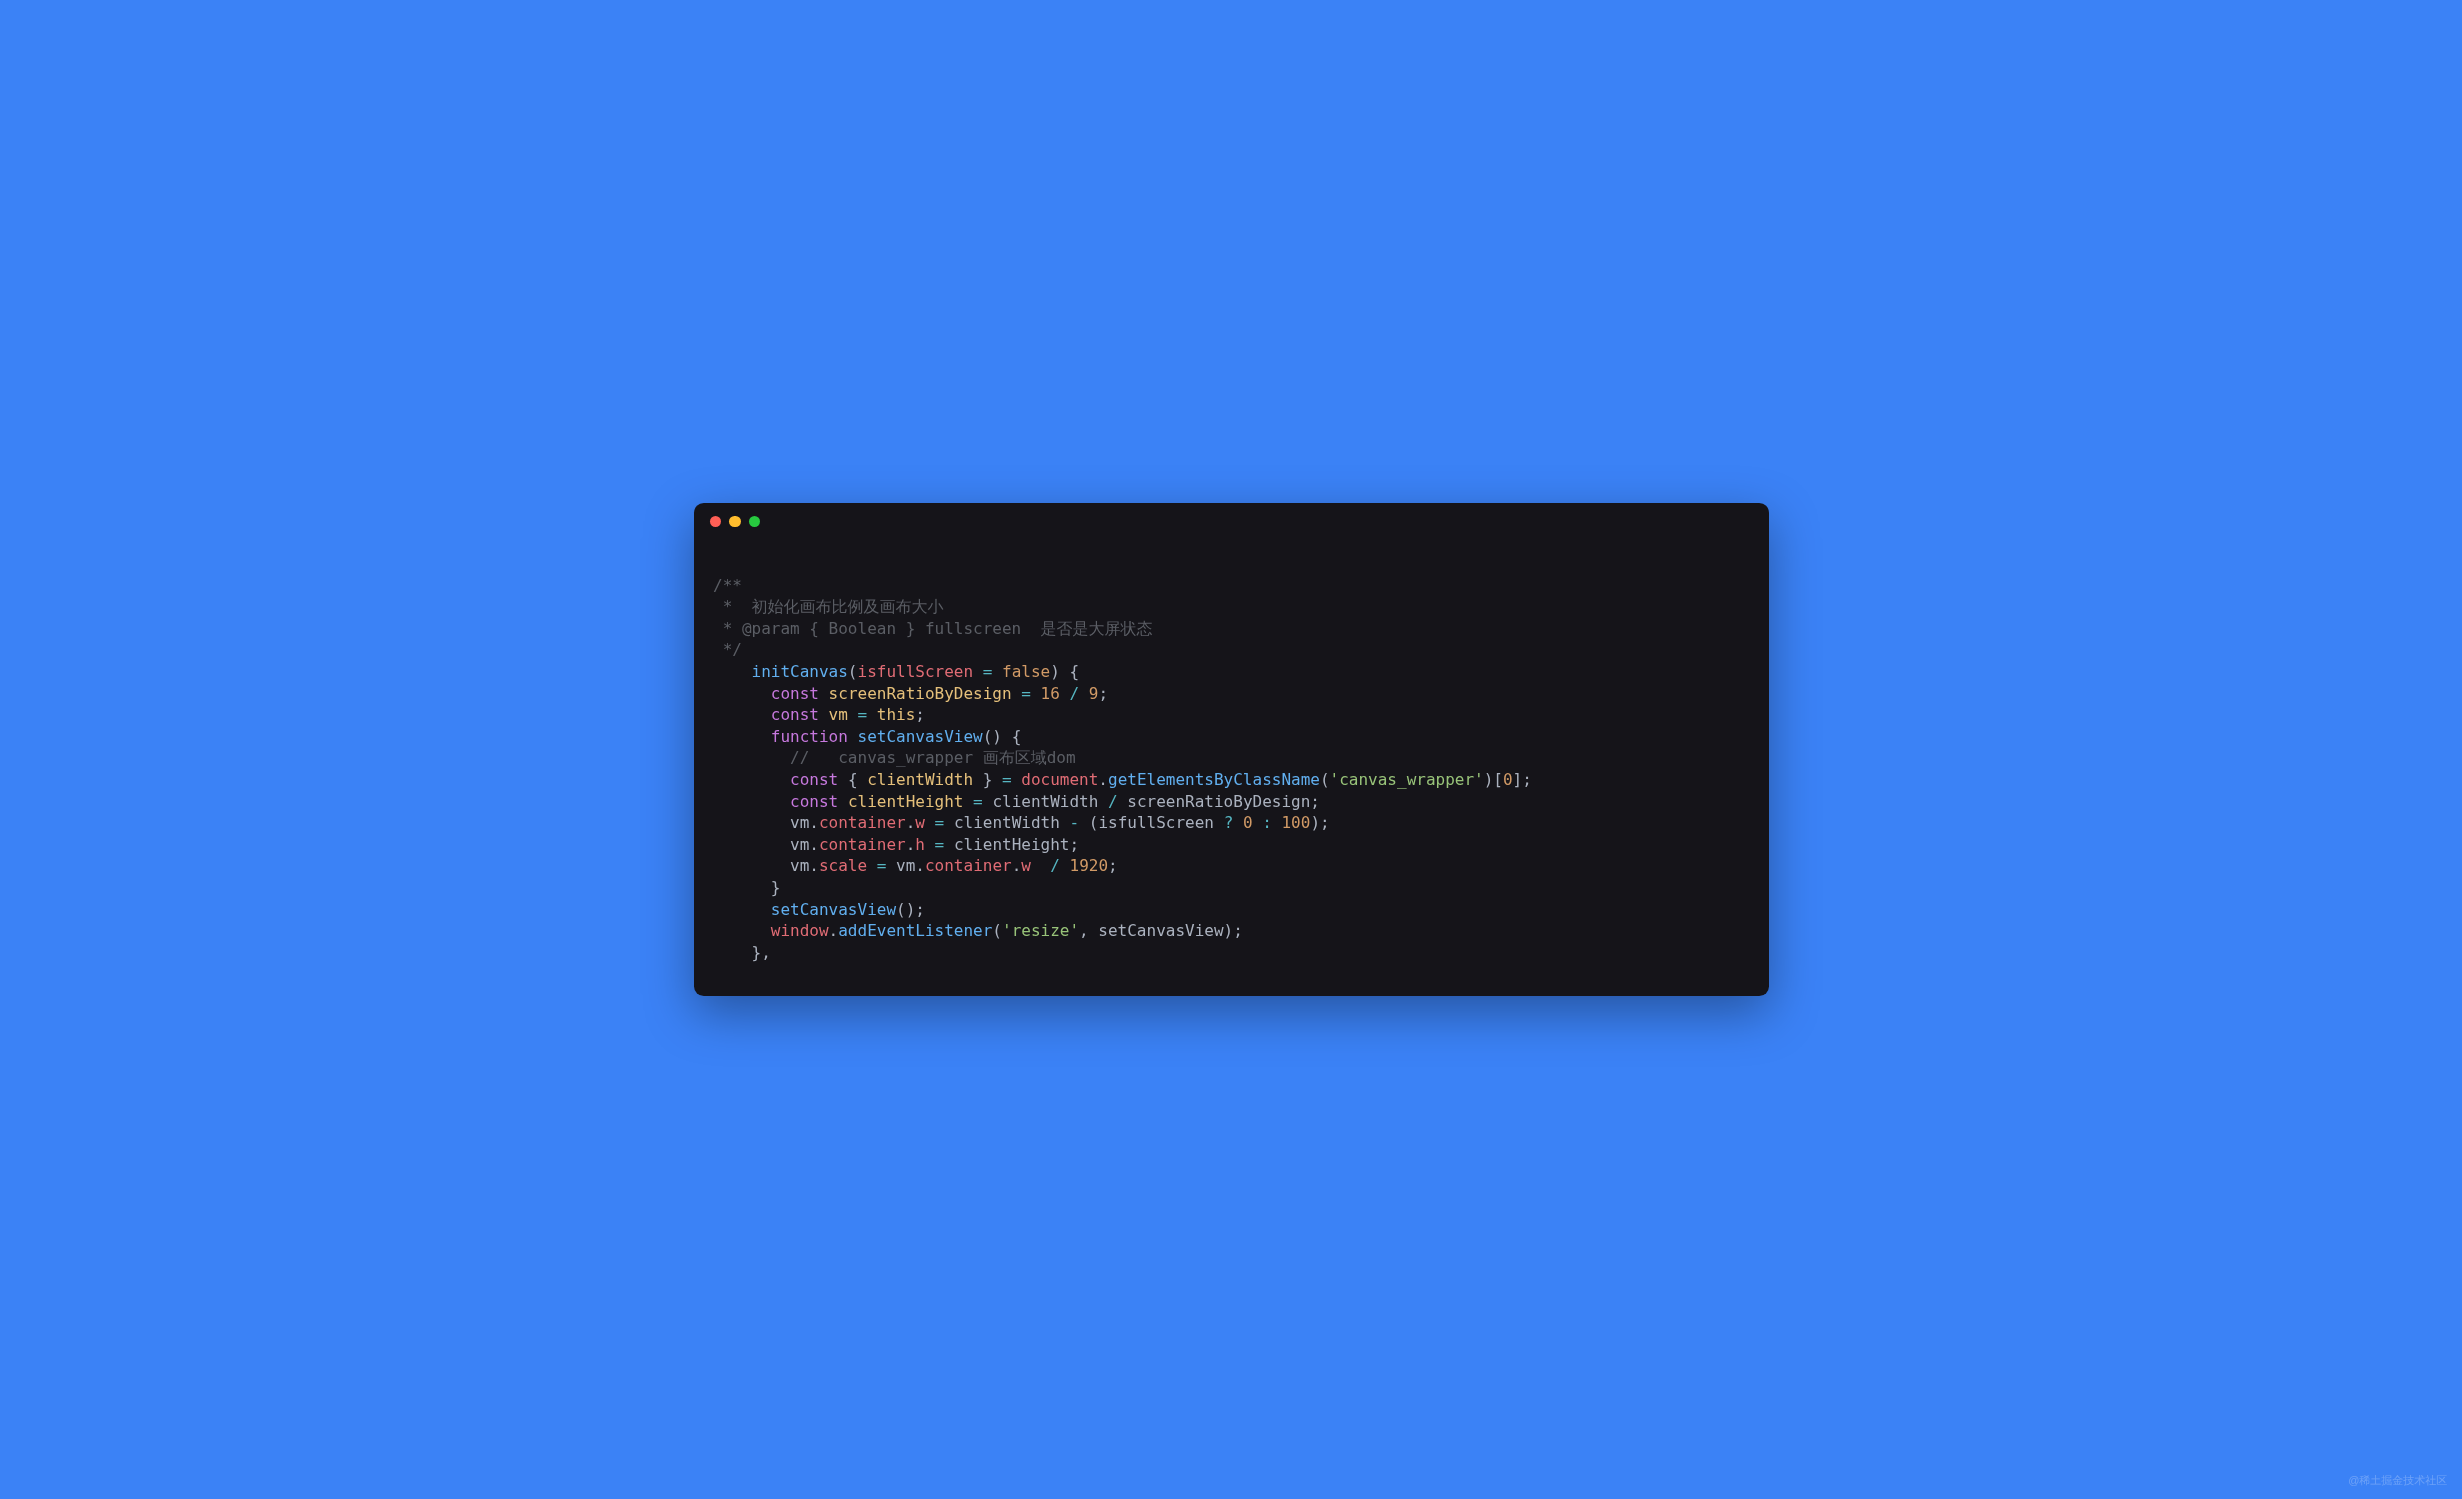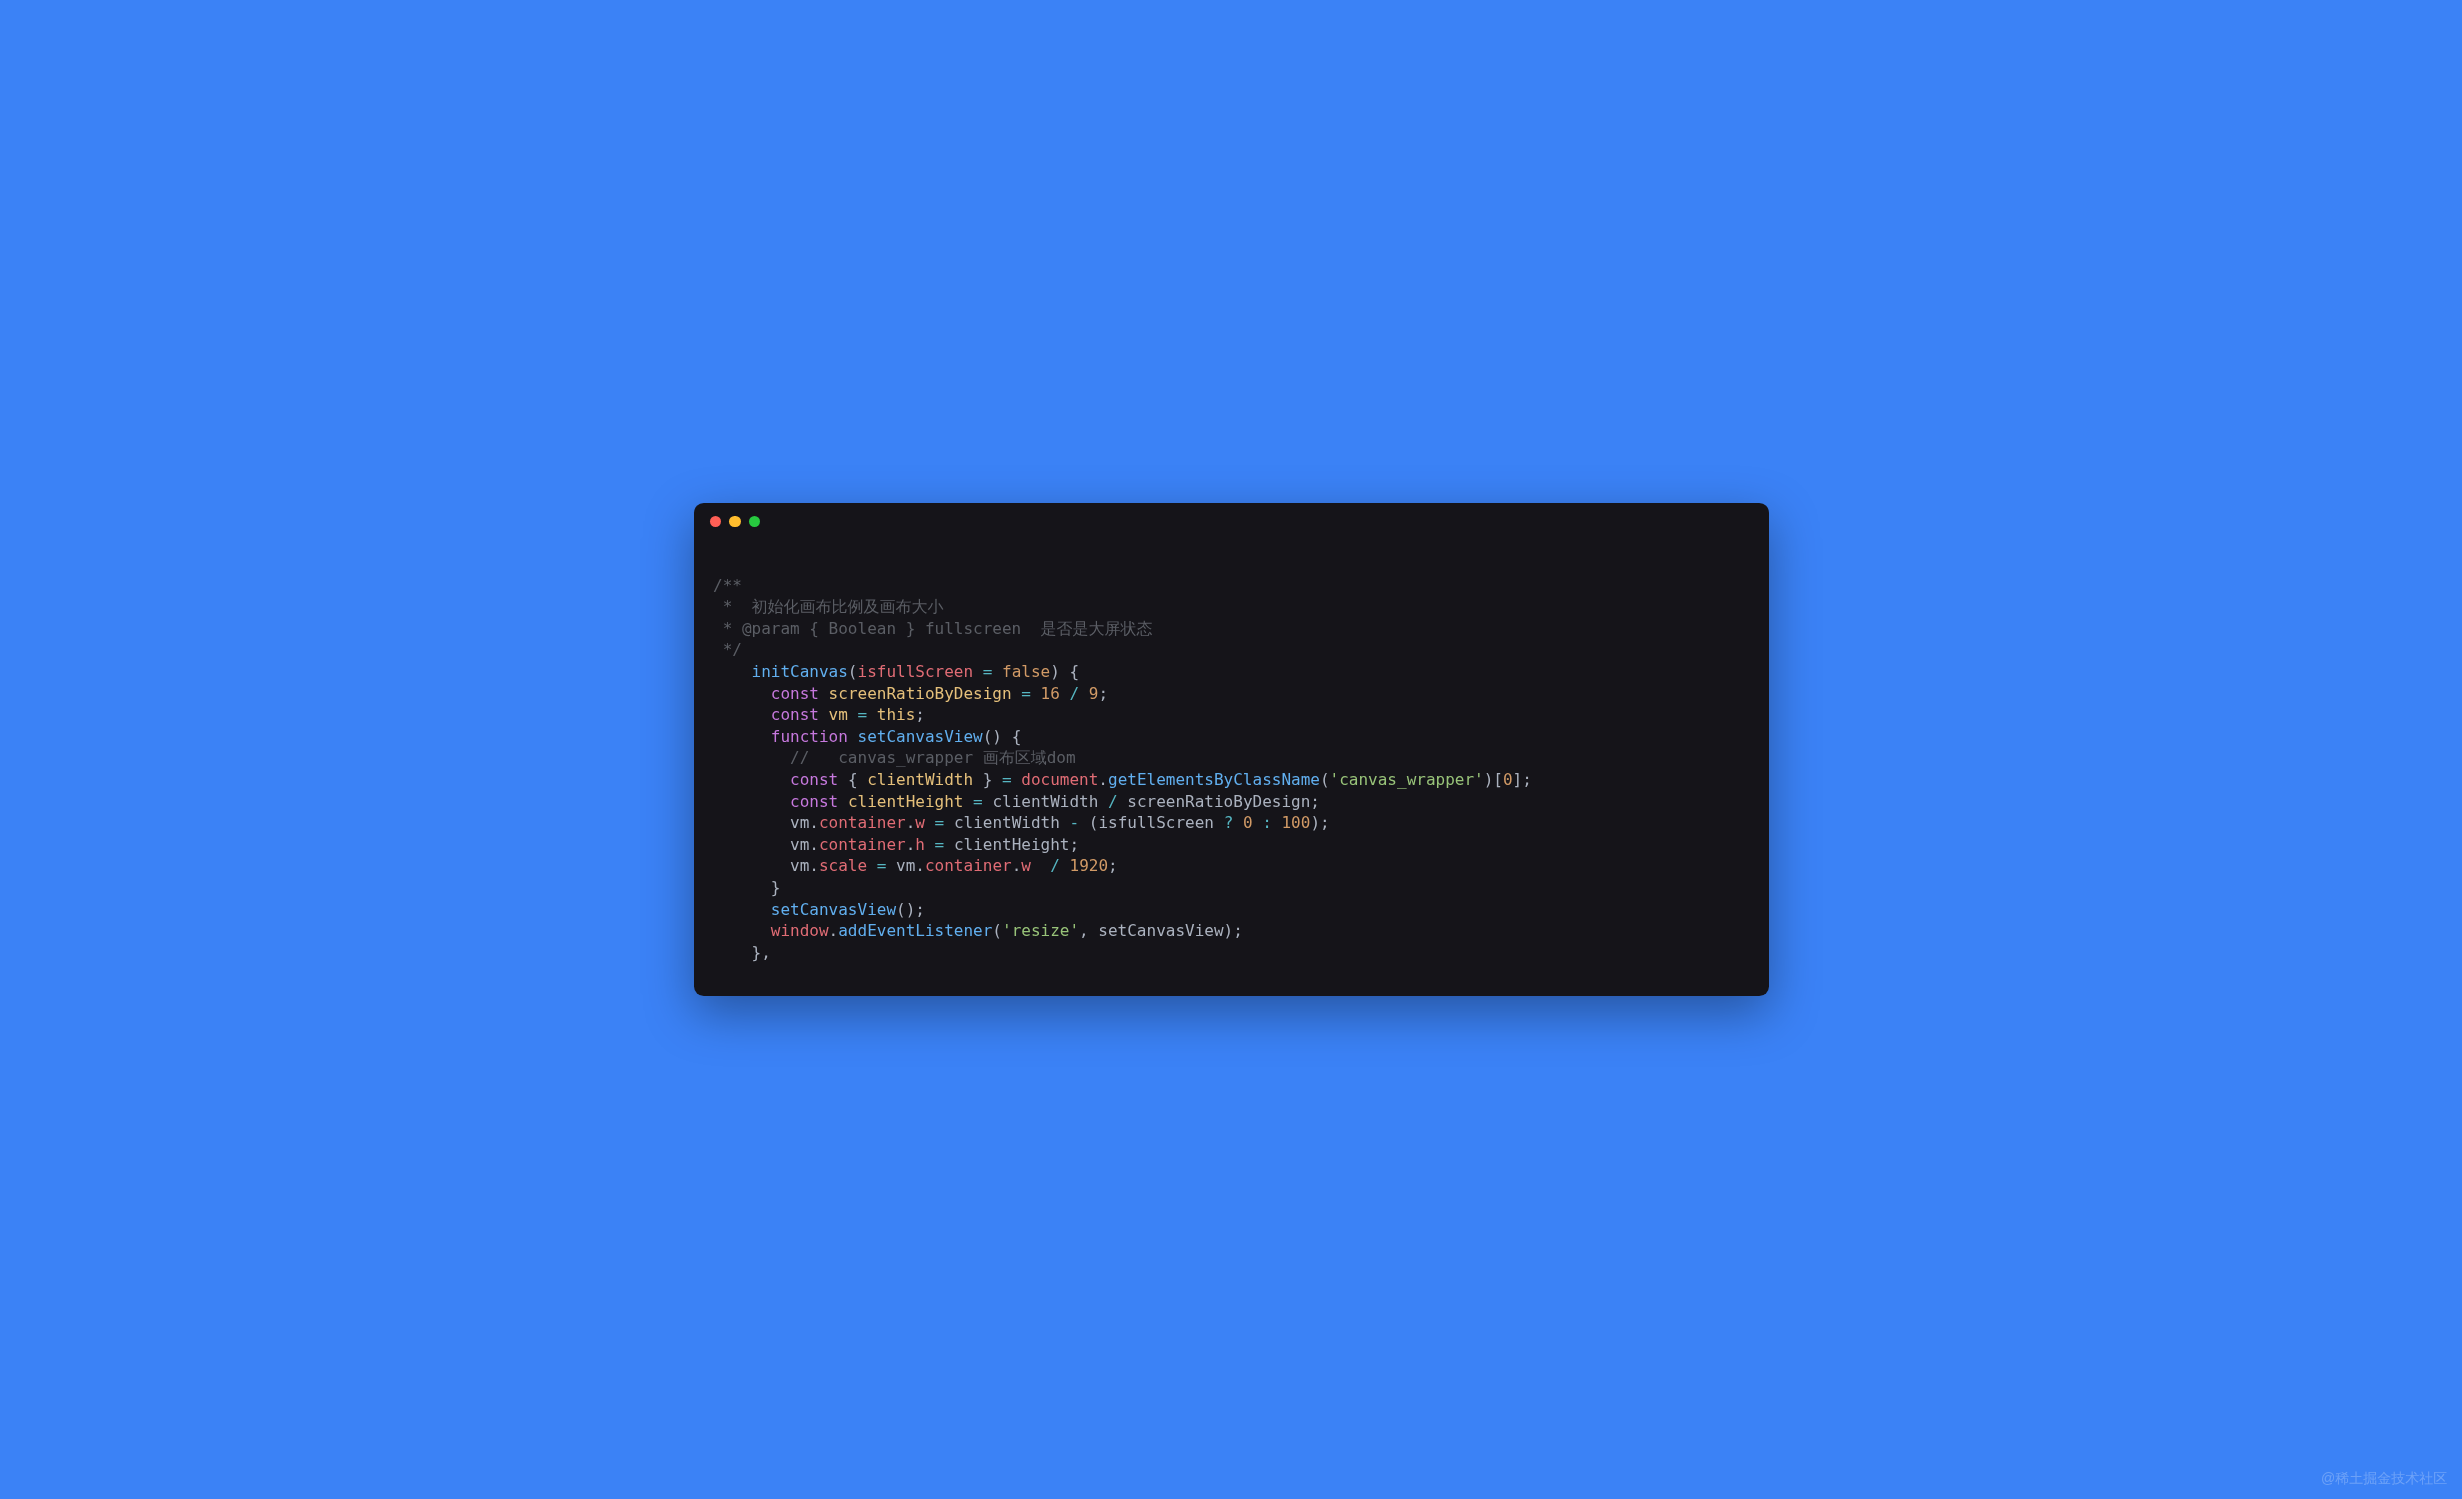--- a/index.html
+++ b/index.html
@@ -53,21 +53,21 @@
     .c-prop { color: #e06c75; }
     .c-method { color: #61afef; }
     .c-str { color: #98c379; }
     .c-punc { color: #abb2bf; }
     .c-plain { color: #abb2bf; }
     .watermark {
       position: absolute;
       right: 14.7px;
       bottom: 11.4px;
       color: rgba(255,255,255,0.25);
-      font-size: 14px;
+      font-size: 11px;
       font-family: sans-serif;
     }
   </style>
 </head>
 <body>
 
 <div class="window">
   <div class="titlebar">
     <div class="tl-btn tl-close"></div>
     <div class="tl-btn tl-min"></div>

